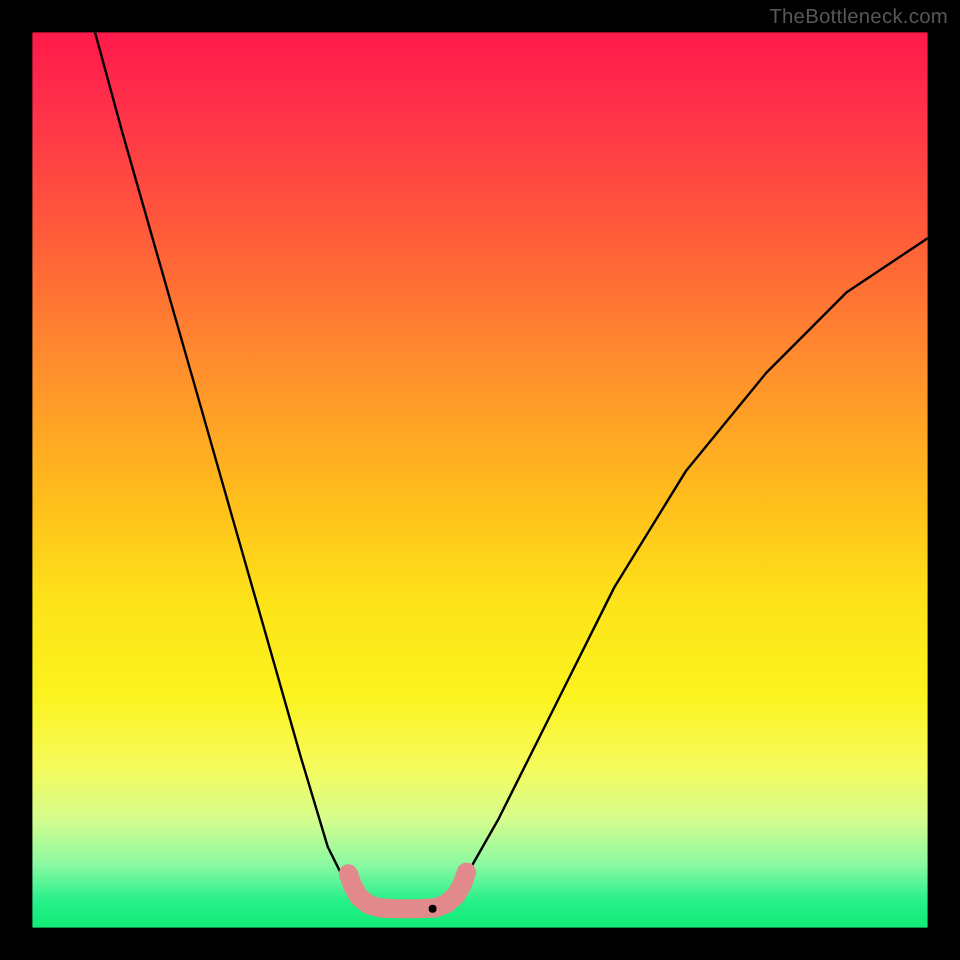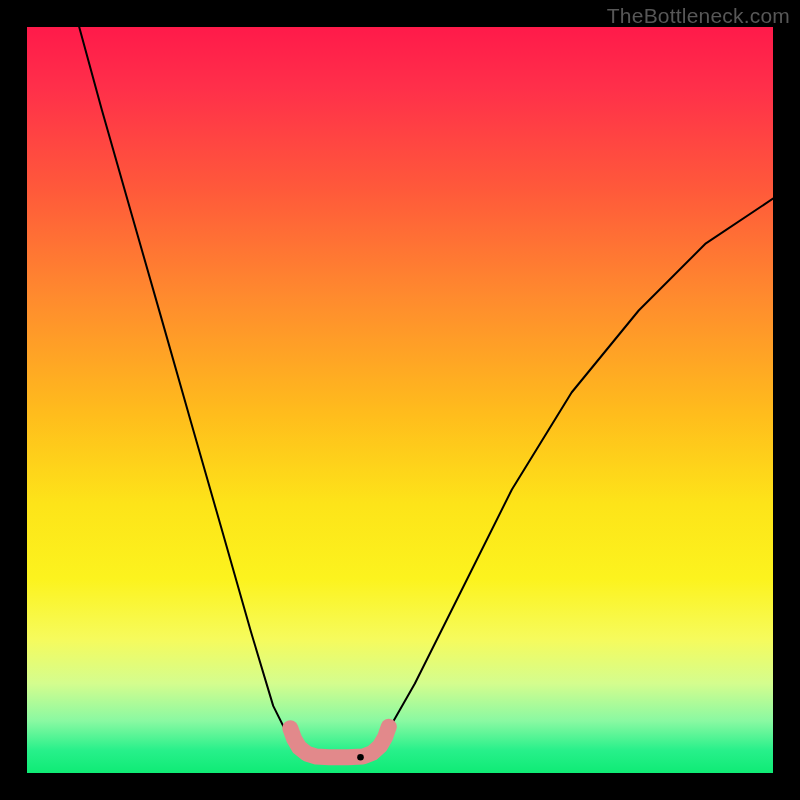--- a/index.html
+++ b/index.html
@@ -15,21 +15,21 @@
     position: relative;
     width: 800px;
     height: 800px;
     background: #000;
   }
   .watermark {
     position: absolute;
     top: 4px;
     right: 10px;
     color: #575757;
-    font-size: 21px;
+    font-size: 17px;
     font-weight: 500;
     letter-spacing: 0.2px;
     z-index: 5;
   }
   .plot-frame {
     position: absolute;
     left: 27px;
     top: 27px;
     width: 746px;
     height: 746px;

